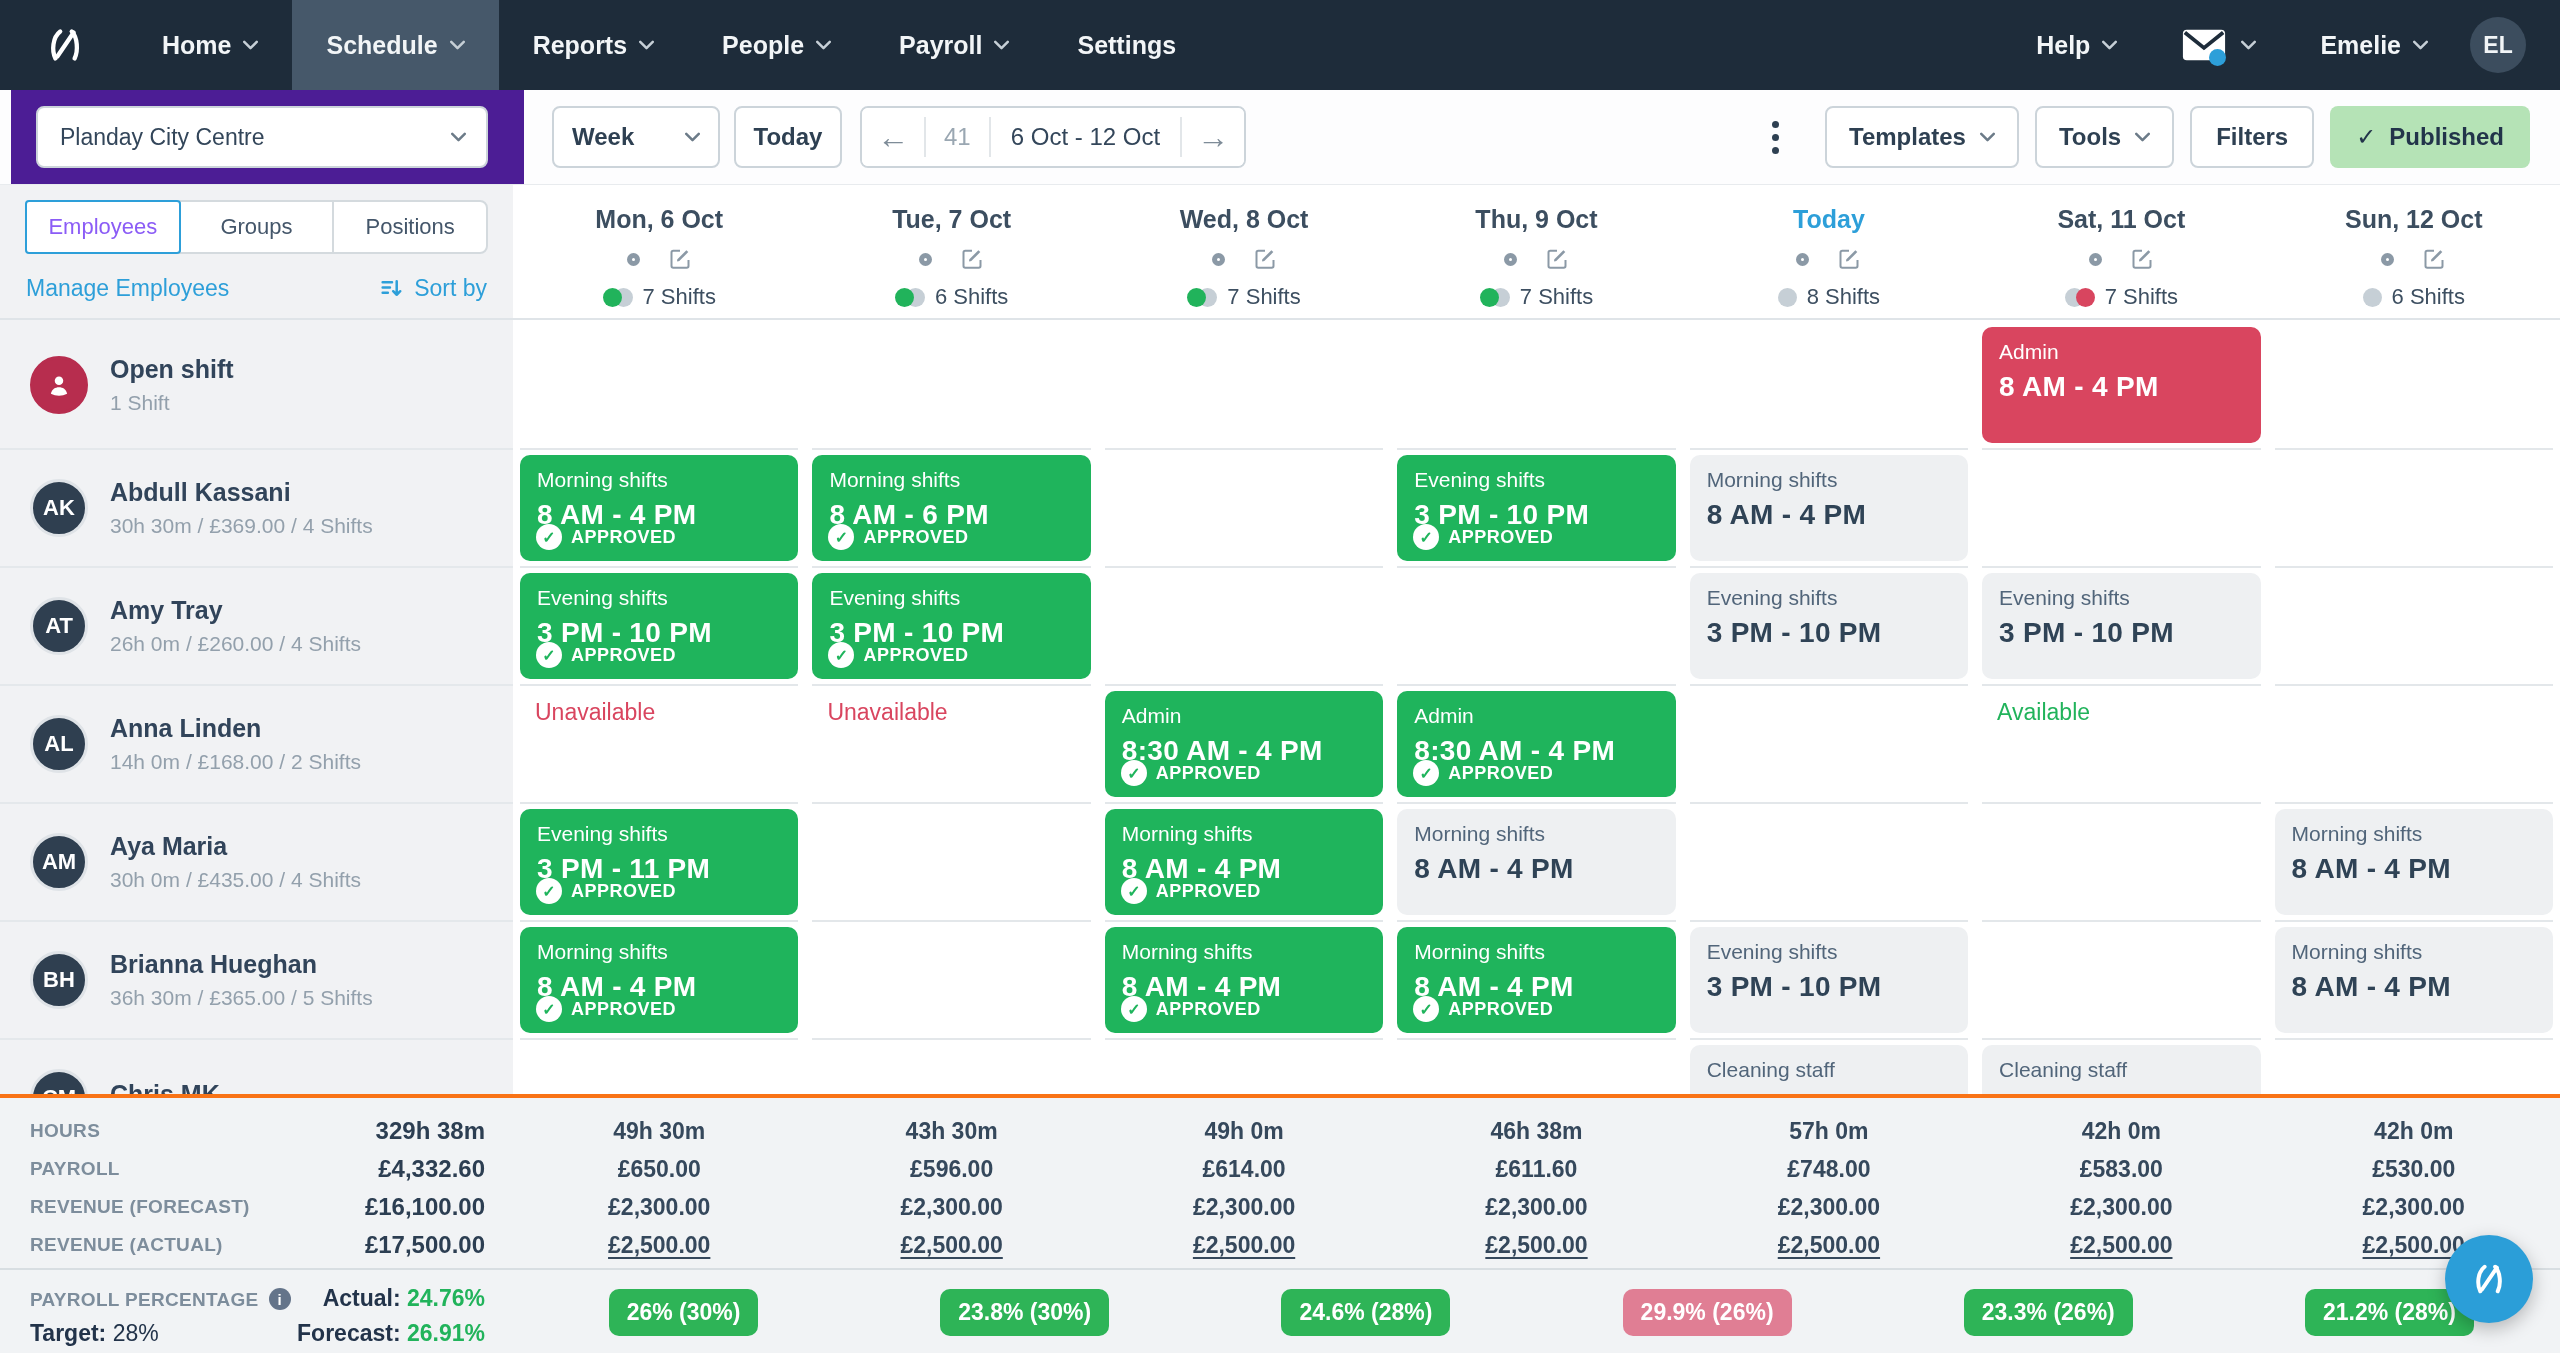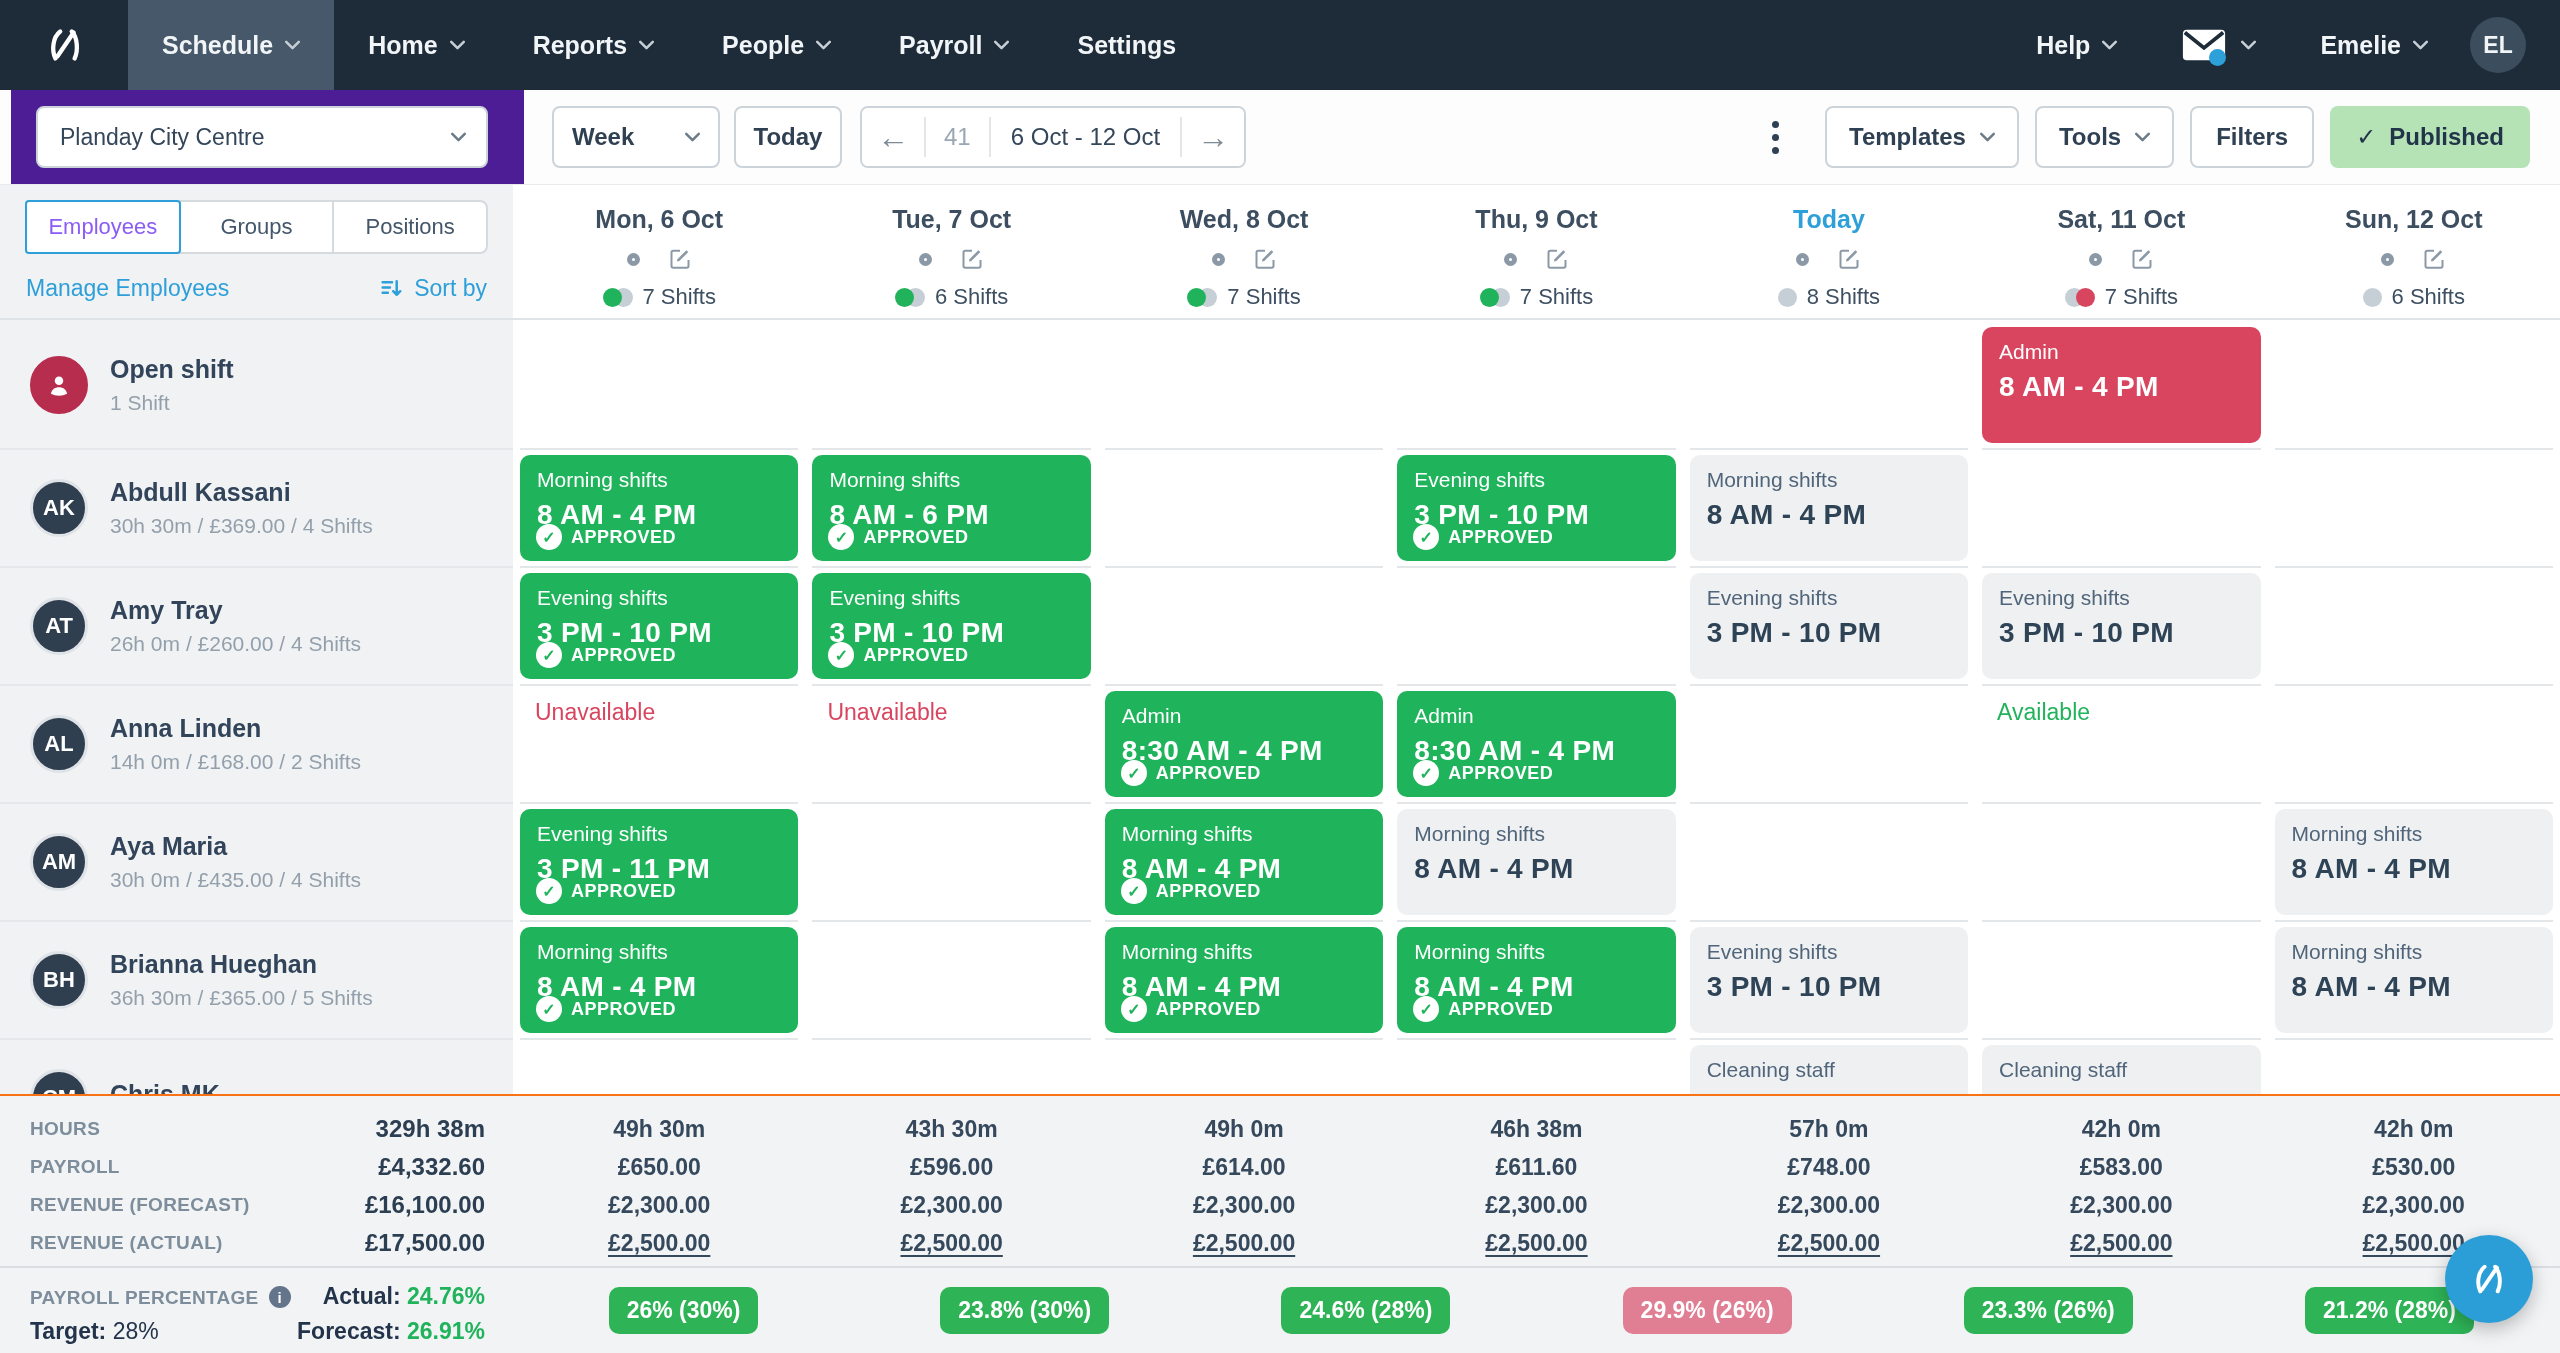--- a/index.html
+++ b/index.html
@@ -95,21 +95,21 @@
   .card--gray .c-title { color:#51657a; }
   .card--gray .c-time { color:#2f4356; }
   .c-badge { position:absolute; left:16px; bottom:11px; display:flex; align-items:center; gap:9px; }
   .c-badge .chk { width:26px; height:26px; border-radius:50%; background:#fff; color:#1fb45c; font-size:16px; font-weight:700; display:flex; align-items:center; justify-content:center; }
   .c-badge .b-txt { font-size:18px; font-weight:700; color:#fff; letter-spacing:.5px; }
   .note { position:absolute; top:13px; left:15px; font-size:23px; }
   .note--red { color:#d9455f; }
   .note--green { color:#21b35b; }
 
   
-  .summary { position:absolute; left:0; right:0; bottom:0; height:259px; background:#f1f3f5; border-top:2px solid #f97316; z-index:10; }
+  .summary { position:absolute; left:0; right:0; bottom:0; height:259px; background:#f1f3f5; border-top:4px solid #f97316; z-index:10; }
   .sum-top { display:flex; height:170px; padding-top:14px; }
   .sum-left { flex:none; width:513px; padding:0 28px 0 30px; }
   .s-row { display:flex; justify-content:space-between; align-items:center; height:38px; }
   .s-label { font-size:19px; font-weight:700; color:#7d8d9c; letter-spacing:.3px; }
   .s-val { font-size:24px; font-weight:700; color:#2c3e52; }
   .sum-days { flex:1; display:flex; }
   .sum-col { flex:1; }
   .s-line { height:38px; line-height:38px; text-align:center; font-size:23px; font-weight:700; color:#35485c; }
   .s-line.u { text-decoration:underline; text-underline-offset:4px; cursor:pointer; }
   .sum-bottom { display:flex; border-top:2px solid #d8dee2; height:87px; }
@@ -132,28 +132,28 @@
 
   <header class="nav">
     <div class="nav-logo">
       <svg width="46" height="46" viewBox="0 0 48 48" fill="none" stroke="#fff" stroke-width="4.5" stroke-linecap="round">
         <path d="M14 38 C10 30 11 16 19 10"></path>
           <path d="M16 36 L33 11"></path>
           <path d="M31 10 C37 16 38 30 34 38"></path>
       </svg>
     </div>
     <nav class="nav-items">
+      <div class="nav-item">
+          <span>Home</span>
+          <svg class="chev" viewBox="0 0 12 8">
+            <path d="M1 1.5l5 5 5-5" fill="none" stroke="currentColor" stroke-width="2" stroke-linecap="round" stroke-linejoin="round"></path>
+          </svg>
+        </div>
       <div class="nav-item active">
           <span>Schedule</span>
-          <svg class="chev" viewBox="0 0 12 8">
-            <path d="M1 1.5l5 5 5-5" fill="none" stroke="currentColor" stroke-width="2" stroke-linecap="round" stroke-linejoin="round"></path>
-          </svg>
-        </div>
-      <div class="nav-item">
-          <span>Home</span>
           <svg class="chev" viewBox="0 0 12 8">
             <path d="M1 1.5l5 5 5-5" fill="none" stroke="currentColor" stroke-width="2" stroke-linecap="round" stroke-linejoin="round"></path>
           </svg>
         </div>
       <div class="nav-item">
           <span>Reports</span>
           <svg class="chev" viewBox="0 0 12 8">
             <path d="M1 1.5l5 5 5-5" fill="none" stroke="currentColor" stroke-width="2" stroke-linecap="round" stroke-linejoin="round"></path>
           </svg>
         </div>

